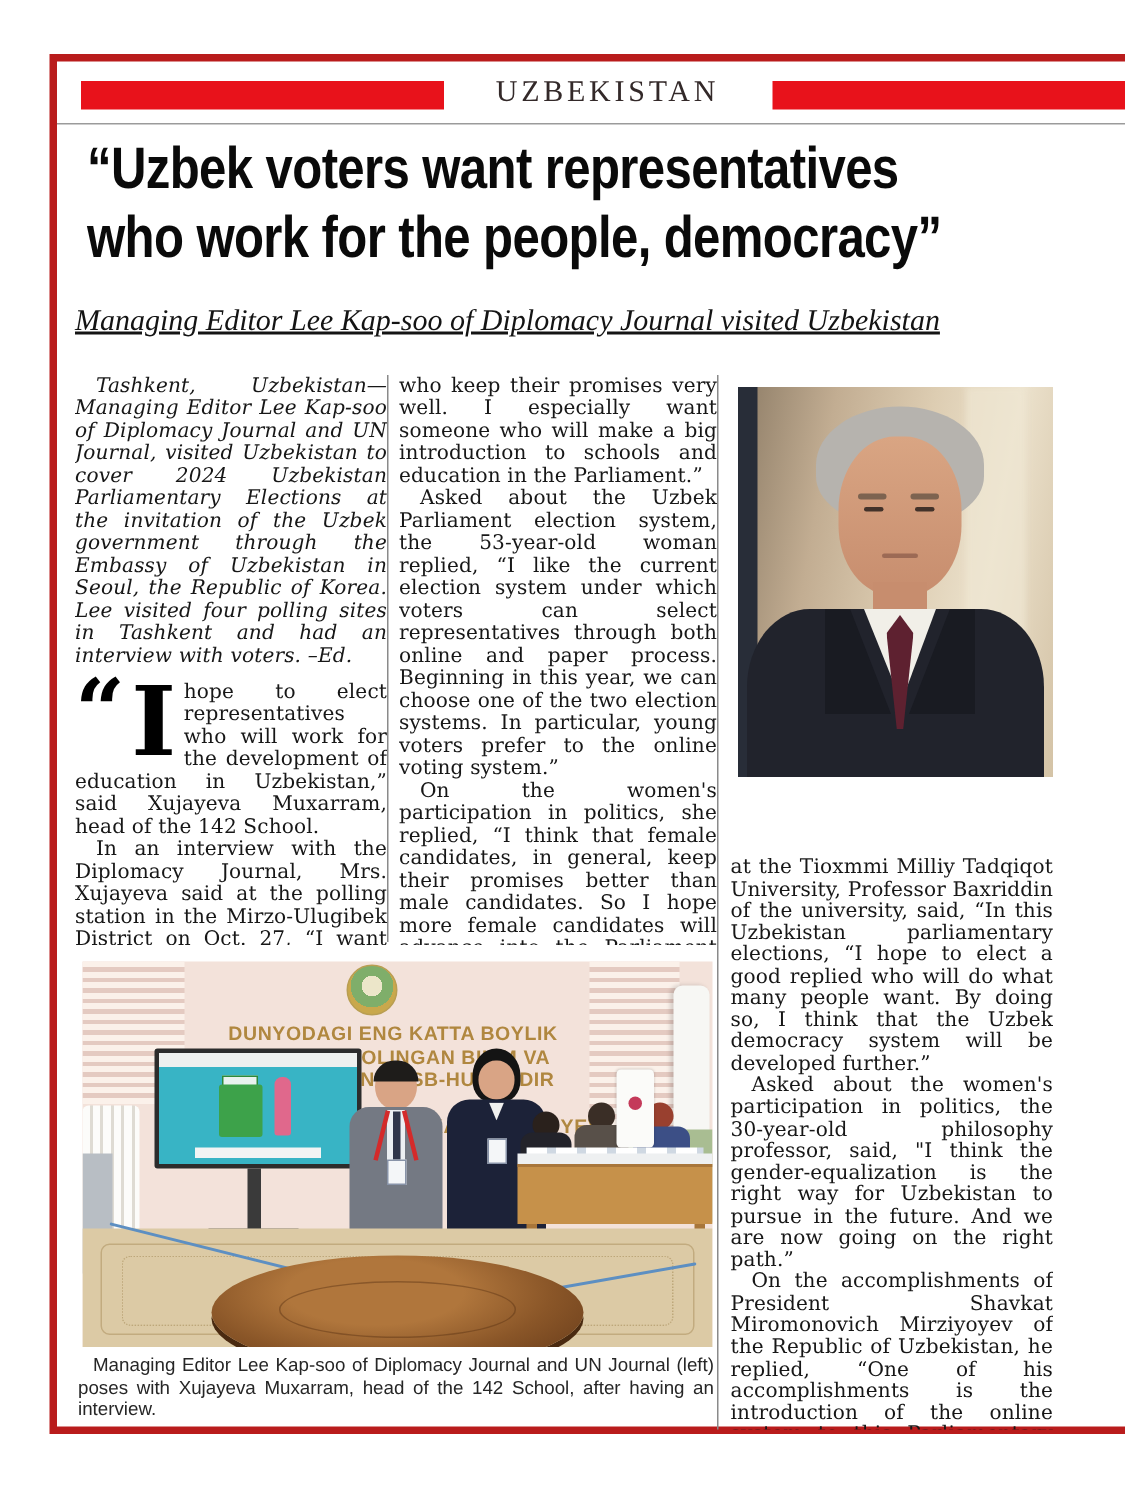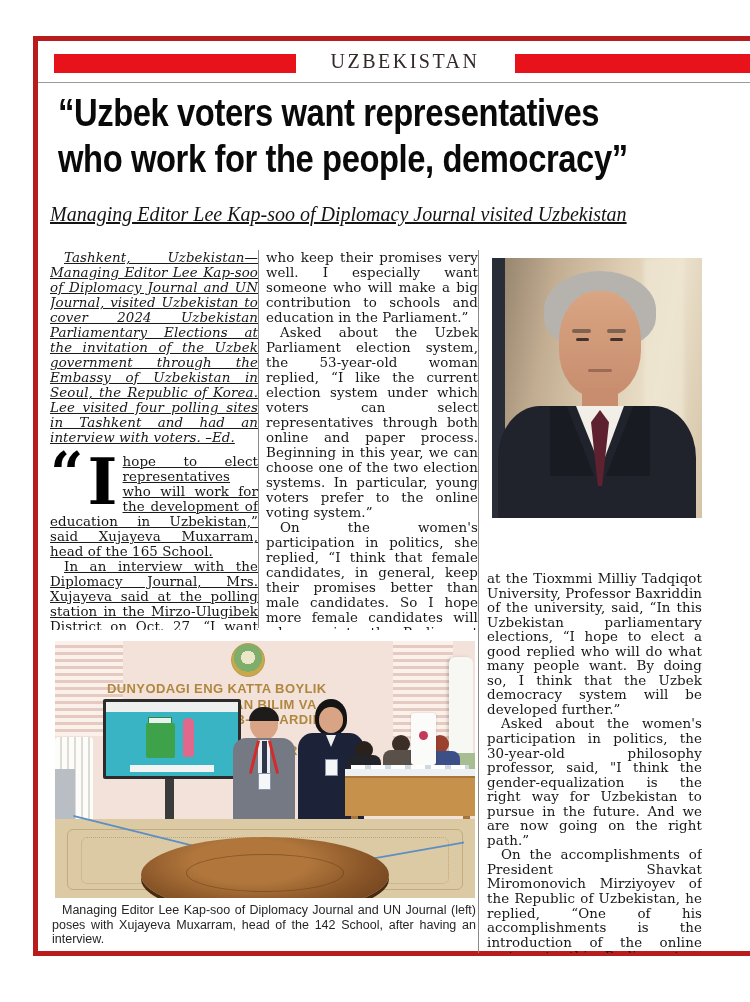--- a/index.html
+++ b/index.html
@@ -26,21 +26,21 @@
   #subhead { position:absolute; left:50px; top:203px; font-style:italic; font-size:20px;
     font-family:"Liberation Serif", serif; color:#141414; text-decoration:underline; }
 
   
   .vrule { position:absolute; width:1px; background:#8a8a8a; }
   #rule1 { left:258px; top:250px; height:378px; }
   #rule2 { left:478px; top:250px; height:703px; }
 
   
   .col { position:absolute; overflow:hidden; }
-  #col1 { left:50px; top:250px; width:208px; height:380px;text-decoration:underline; }
+  #col1 { left:50px; top:250px; width:208px; height:380px; }
   #col2 { left:266px; top:250px; width:212px; height:380px; }
   #col3 { left:487px; top:572px; width:215px; height:381px; }
   .body-text { font-family:"DejaVu Serif", serif; font-size:13.4px; line-height:15px;
     text-align:justify; letter-spacing:0.1px; color:#171717; }
   .indent { text-indent:14px; }
   #col3 .body-text { line-height:14.55px; }
   .intro { font-style:italic; }
   .quote-para { margin-top:9px; }
   .bigquote { float:left; font-family:"DejaVu Serif", serif; font-weight:bold;
     font-size:58px; line-height:40px; height:40px; margin-right:4px; color:#000; }
@@ -79,21 +79,21 @@
   #polling-photo { position:absolute; left:55px; top:641px; width:420px; height:257px; overflow:hidden; background:#f3e2da; }
   .win { position:absolute; background:repeating-linear-gradient(180deg,#fbf1ea 0 4px,#e4cac1 4px 7px); }
   #win-left { left:0; top:0; width:68px; height:95px; }
   #win-right { left:338px; top:0; width:60px; height:112px; }
   #white-unit { position:absolute; left:394px; top:16px; width:24px; height:138px; background:#f7f7f4;
     border-radius:6px; box-shadow:-2px 0 3px rgba(0,0,0,.15); }
   #green-wainscot { position:absolute; left:336px; top:112px; width:84px; height:62px; background:#a9bd92; }
   #emblem { position:absolute; left:176px; top:2px; width:34px; height:34px; border-radius:50%;
     background:radial-gradient(circle at 50% 42%, #ece6c9 0 28%, #7fae6a 28% 58%, #c9a84c 58% 100%);
     border:1px solid #b99e52; }
-  .banner { position:absolute; text-align:left; font-family:"Liberation Sans", sans-serif;
+  .banner { position:absolute; text-align:center; font-family:"Liberation Sans", sans-serif;
     font-weight:bold; color:#b0873f; letter-spacing:0.4px; }
   #banner123 { left:52px; top:40px; width:310px; font-size:13px; line-height:15.5px; }
   #banner4 { left:150px; top:102px; width:240px; font-size:13px; }
 
   #tv { position:absolute; left:48px; top:58px; width:138px; height:80px; background:#2c2c2c; padding:3px; border-radius:2px; }
   #tv-screen { position:relative; width:100%; height:100%;
     background:linear-gradient(180deg,#eef0ef 0 13%, #38b4c5 13% 100%); }
   #tv-booth { position:absolute; left:30%; top:28%; width:22%; height:48%; background:#3da24a; border-radius:2px; }
   #tv-booth-top { position:absolute; left:32%; top:20%; width:18%; height:22%; background:#e8f2ee; border:1px solid #2c8a3a; }
   #tv-figure { position:absolute; left:58%; top:22%; width:9%; height:52%; background:#e0688c; border-radius:5px 5px 2px 2px; }
@@ -183,27 +183,27 @@
   </div>
 
   <div id="subhead">Managing Editor Lee Kap-soo of Diplomacy Journal visited Uzbekistan</div>
 
   <div class="vrule" id="rule1"></div>
   <div class="vrule" id="rule2"></div>
 
   <div class="col" id="col1">
     <p class="body-text intro indent">Tashkent, Uzbekistan—Managing Editor Lee Kap-soo of Diplomacy Journal and UN Journal, visited Uzbekistan to cover 2024 Uzbekistan Parliamentary Elections at the invitation of the Uzbek government through the Embassy of Uzbekistan in Seoul, the Republic of Korea. Lee visited four polling sites in Tashkent and had an interview with voters. –Ed.</p>
     <div class="body-text quote-para">
-      <span class="bigquote">“</span><span class="dropcap">I</span><span>hope to elect representatives who will work for the development of education in Uzbekistan,” said Xujayeva Muxarram, head of the 165 School.</span>
+      <span class="bigquote">“</span><span class="dropcap">I</span><span>hope to elect representatives who will work for the development of education in Uzbekistan,” said Xujayeva Muxarram, head of the 142 School.</span>
     </div>
     <p class="body-text indent">In an interview with the Diplomacy Journal, Mrs. Xujayeva said at the polling station in the Mirzo-Ulugibek District on Oct. 27, “I want people who are good at what they do and</p>
   </div>
 
   <div class="col" id="col2">
-    <p class="body-text">who keep their promises very well. I especially want someone who will make a big contribution to schools and education in the Parliament.”</p>
+    <p class="body-text">who keep their promises very well. I especially want someone who will make a big introduction to schools and education in the Parliament.”</p>
     <p class="body-text indent">Asked about the Uzbek Parliament election system, the 53-year-old woman replied, “I like the current election system under which voters can select representatives through both online and paper process. Beginning in this year, we can choose one of the two election systems. In particular, young voters prefer to the online voting system.”</p>
     <p class="body-text indent">On the women's participation in politics, she replied, “I think that female candidates, in general, keep their promises better than male candidates. So I hope more female candidates will advance into the Parliament this year.”</p>
 
   </div>
 
   <div id="president-photo">
     <div class="pp-darkband"></div>
     <div class="pp-lightcol"></div>
     <div class="pp-hair"></div>
     <div class="pp-face">

